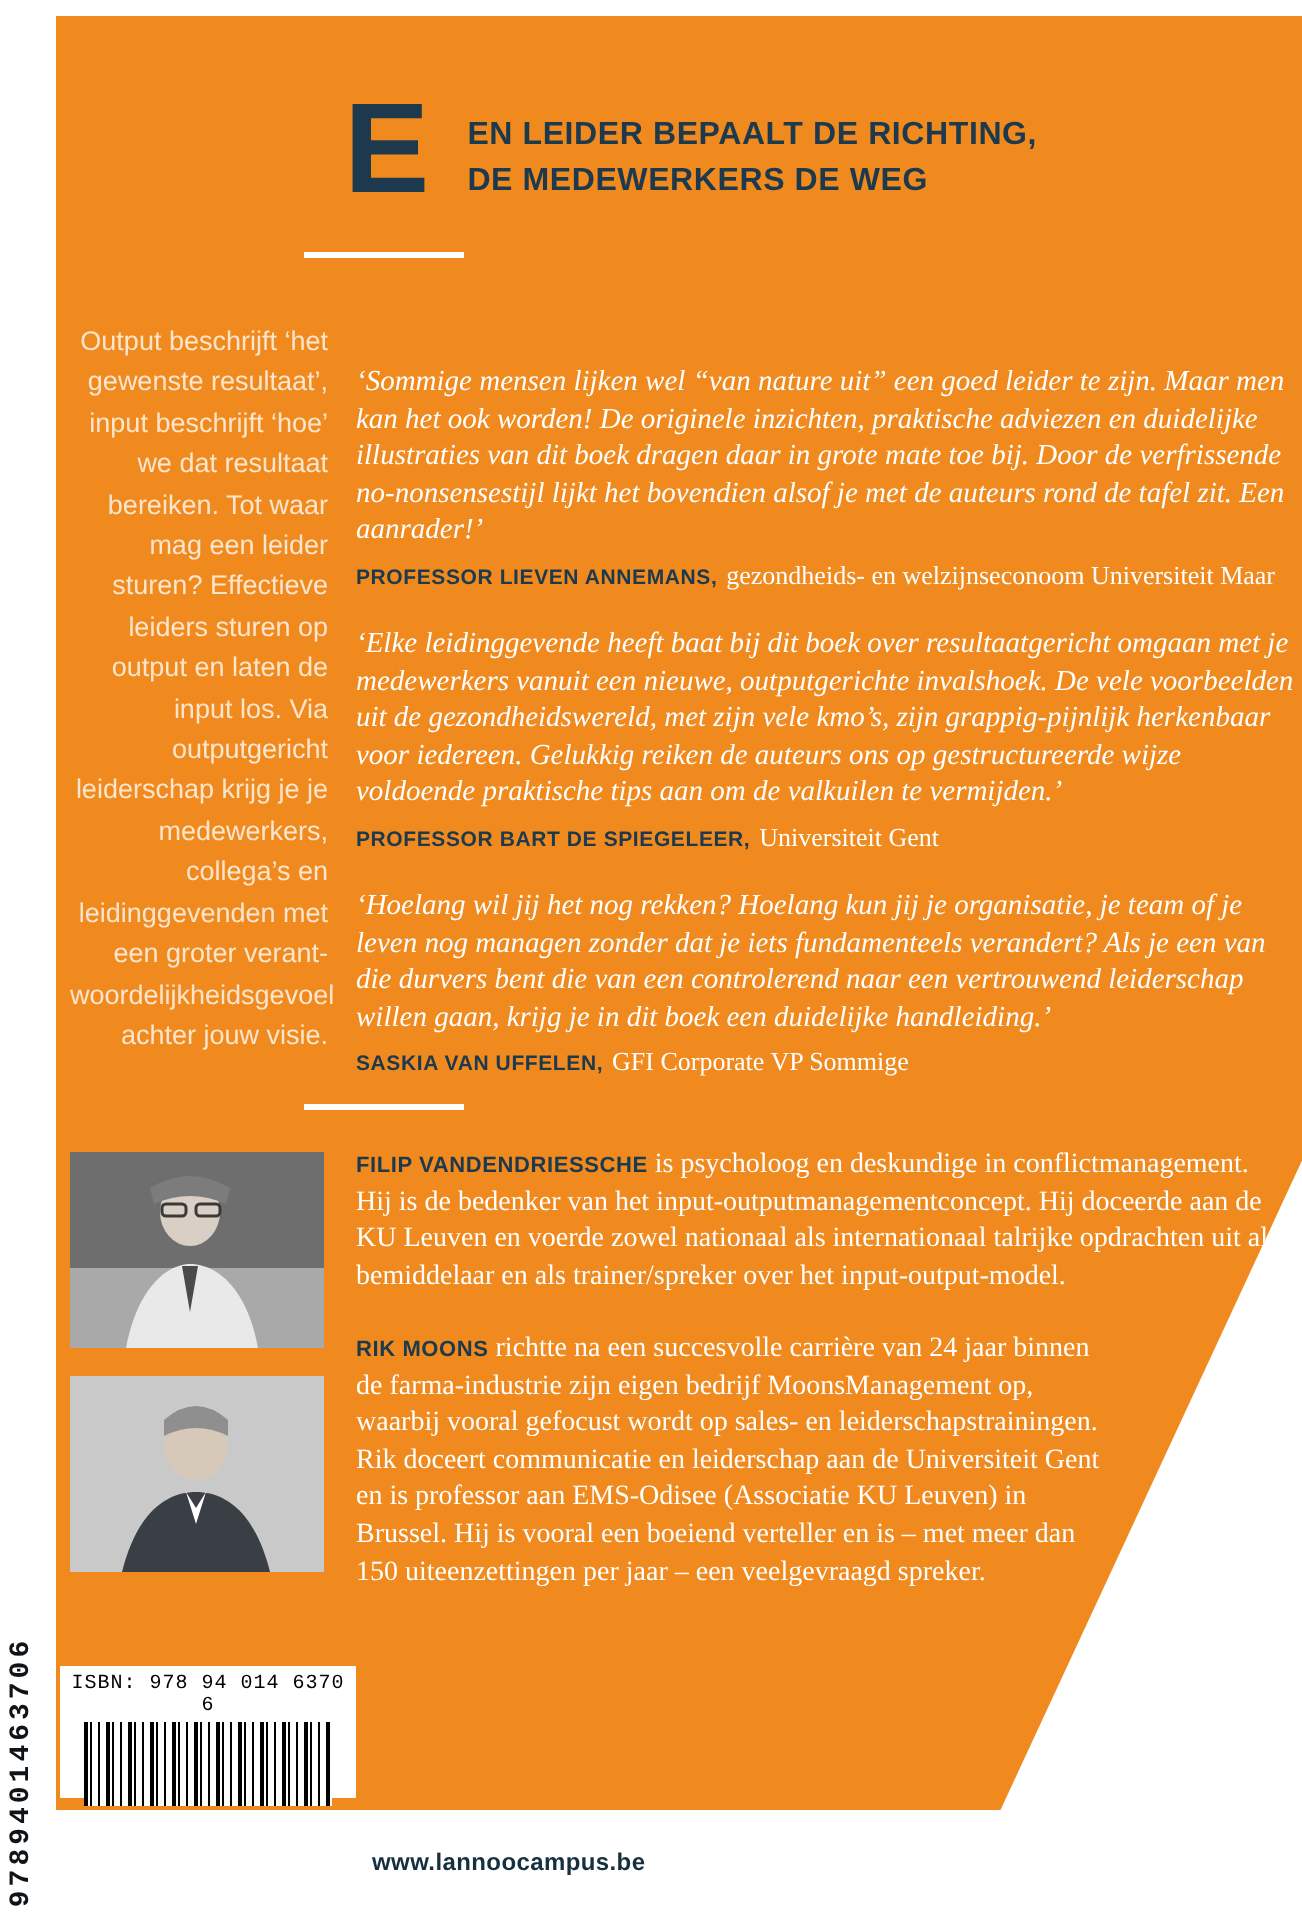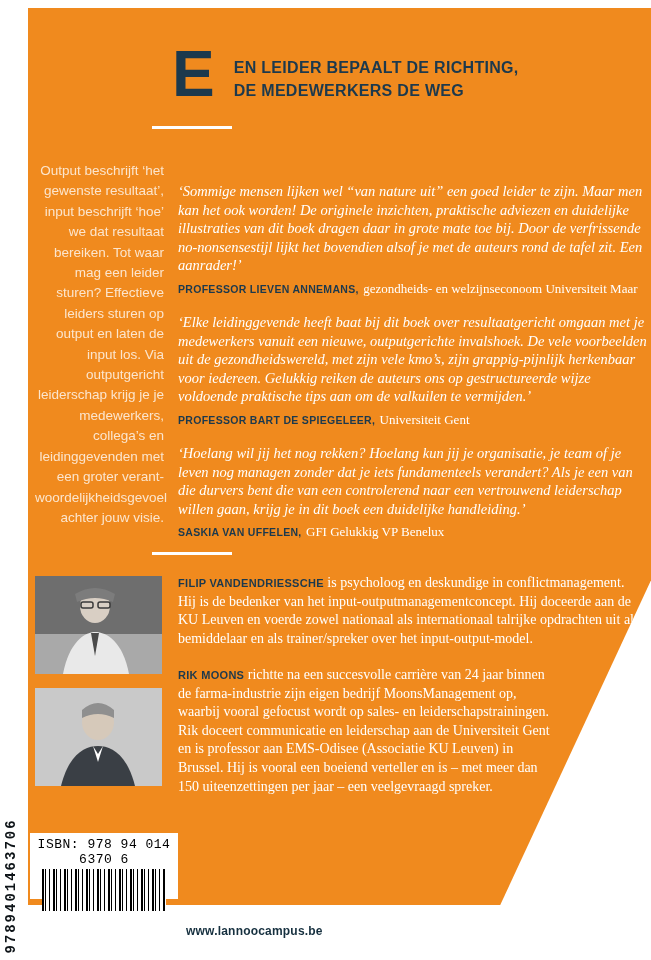--- a/index.html
+++ b/index.html
@@ -24,21 +24,21 @@
   .att-role{font-family:"Liberation Serif",serif;font-size:13px;color:#ffffff;}
   .photo{position:absolute;left:7px;width:127px;height:98px;overflow:hidden;background:#bdbdbd;}
   .photo svg{display:block;}
   .photo.p1{top:568px;}
   .photo.p2{top:680px;}
   .bio{position:absolute;left:150px;font-family:"Liberation Serif",serif;font-size:14px;line-height:18.6px;color:#ffffff;}
   .bio.b1{top:566px;width:462px;}
   .bio.b2{top:658px;width:380px;}
   .bio-name{font-family:"Liberation Sans",sans-serif;font-weight:700;font-size:11px;color:#1c394d;letter-spacing:0.3px;}
   .barcode-box{position:absolute;left:30px;top:833px;width:148px;height:66px;background:#ffffff;text-align:center;}
-  .isbn-label{font-family:"Liberation Mono",monospace;font-size:13px;letter-spacing:0.5px;color:#000000;padding-top:4px;}
+  .isbn-label{font-family:"Liberation Mono",monospace;font-size:10px;letter-spacing:0.5px;color:#000000;padding-top:4px;}
   .bars{height:42px;margin:2px 12px 0;
         background:repeating-linear-gradient(90deg,#000 0px,#000 2px,#fff 2px,#fff 3px,#000 3px,#000 4px,#fff 4px,#fff 7px,#000 7px,#000 8px,#fff 8px,#fff 11px);}
   .isbn-vert{position:absolute;left:3px;top:956px;width:140px;transform:rotate(-90deg);transform-origin:0 0;
              font-family:"Liberation Mono",monospace;font-size:14px;font-weight:700;letter-spacing:2px;
              color:#0e1418;text-align:center;}
   .website{position:absolute;left:186px;top:924px;font-weight:700;font-size:12px;color:#16303f;letter-spacing:0.2px;}
 </style>
 </head>
 <body>
 
@@ -73,21 +73,21 @@
         <div class="att">
           <span class="att-name">PROFESSOR BART DE SPIEGELEER,</span>
           <span class="att-role">Universiteit Gent</span>
         </div>
       </div>
 
       <div class="quote">
         <div class="quote-text">‘Hoelang wil jij het nog rekken? Hoelang kun jij je organisatie, je team of je leven nog managen zonder dat je iets fundamenteels verandert? Als je een van die durvers bent die van een controlerend naar een vertrouwend leiderschap willen gaan, krijg je in dit boek een duidelijke handleiding.’</div>
         <div class="att">
           <span class="att-name">SASKIA VAN UFFELEN,</span>
-          <span class="att-role">GFI Gelukkig VP Benelux</span>
+          <span class="att-role">GFI Corporate VP Sommige</span>
         </div>
       </div>
 
     </div>
 
     <div class="divider d2"></div>
 
     <div class="photo p1">
       <svg width="127" height="98" viewBox="0 0 127 98" aria-hidden="true">
         <rect width="127" height="98" fill="#6e6e6e"></rect>

